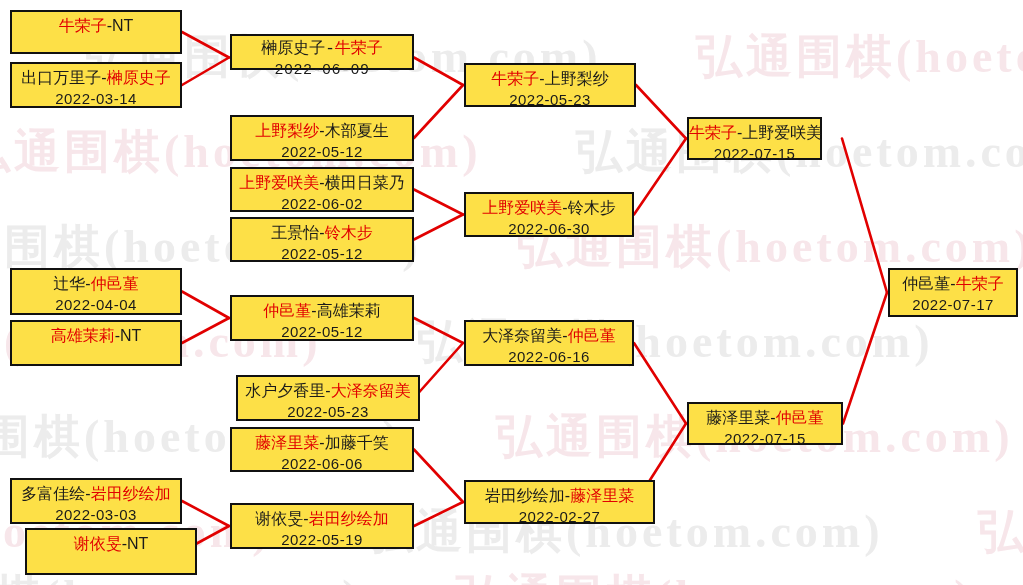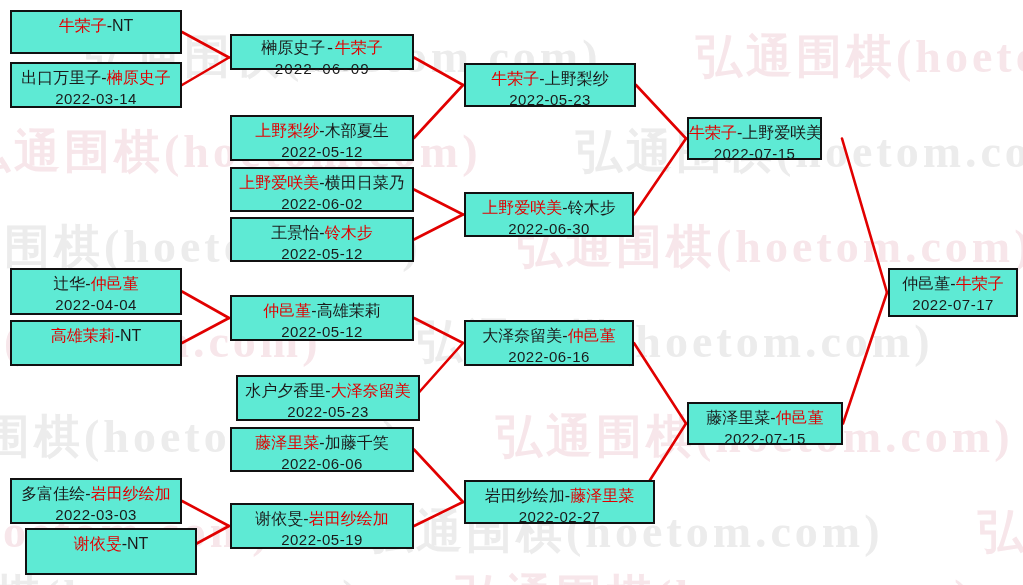--- a/index.html
+++ b/index.html
@@ -12,21 +12,21 @@
   .wm-layer{position:absolute;inset:0;overflow:hidden;z-index:0;pointer-events:none;}
   .wm-item{
     position:absolute;white-space:nowrap;font-size:46px;letter-spacing:4px;
     font-family:"Liberation Serif","DejaVu Serif",serif;font-weight:bold;
   }
   
   .connector-layer{position:absolute;inset:0;z-index:1;}
   
   .match-layer{position:absolute;inset:0;z-index:2;}
   .match{
-    position:absolute;background:#5eead4;border:2px solid #111111;
+    position:absolute;background:#fde047;border:2px solid #111111;
     box-sizing:border-box;text-align:center;padding-top:3px;line-height:21px;
   }
   .match .names{font-size:16px;color:#1a1a1a;white-space:nowrap;}
   .match .date{font-size:15px;color:#1a1a1a;letter-spacing:0.5px;}
 </style>
 </head>
 <body>
 
 <div class="stage">
   <div class="wm-layer">

